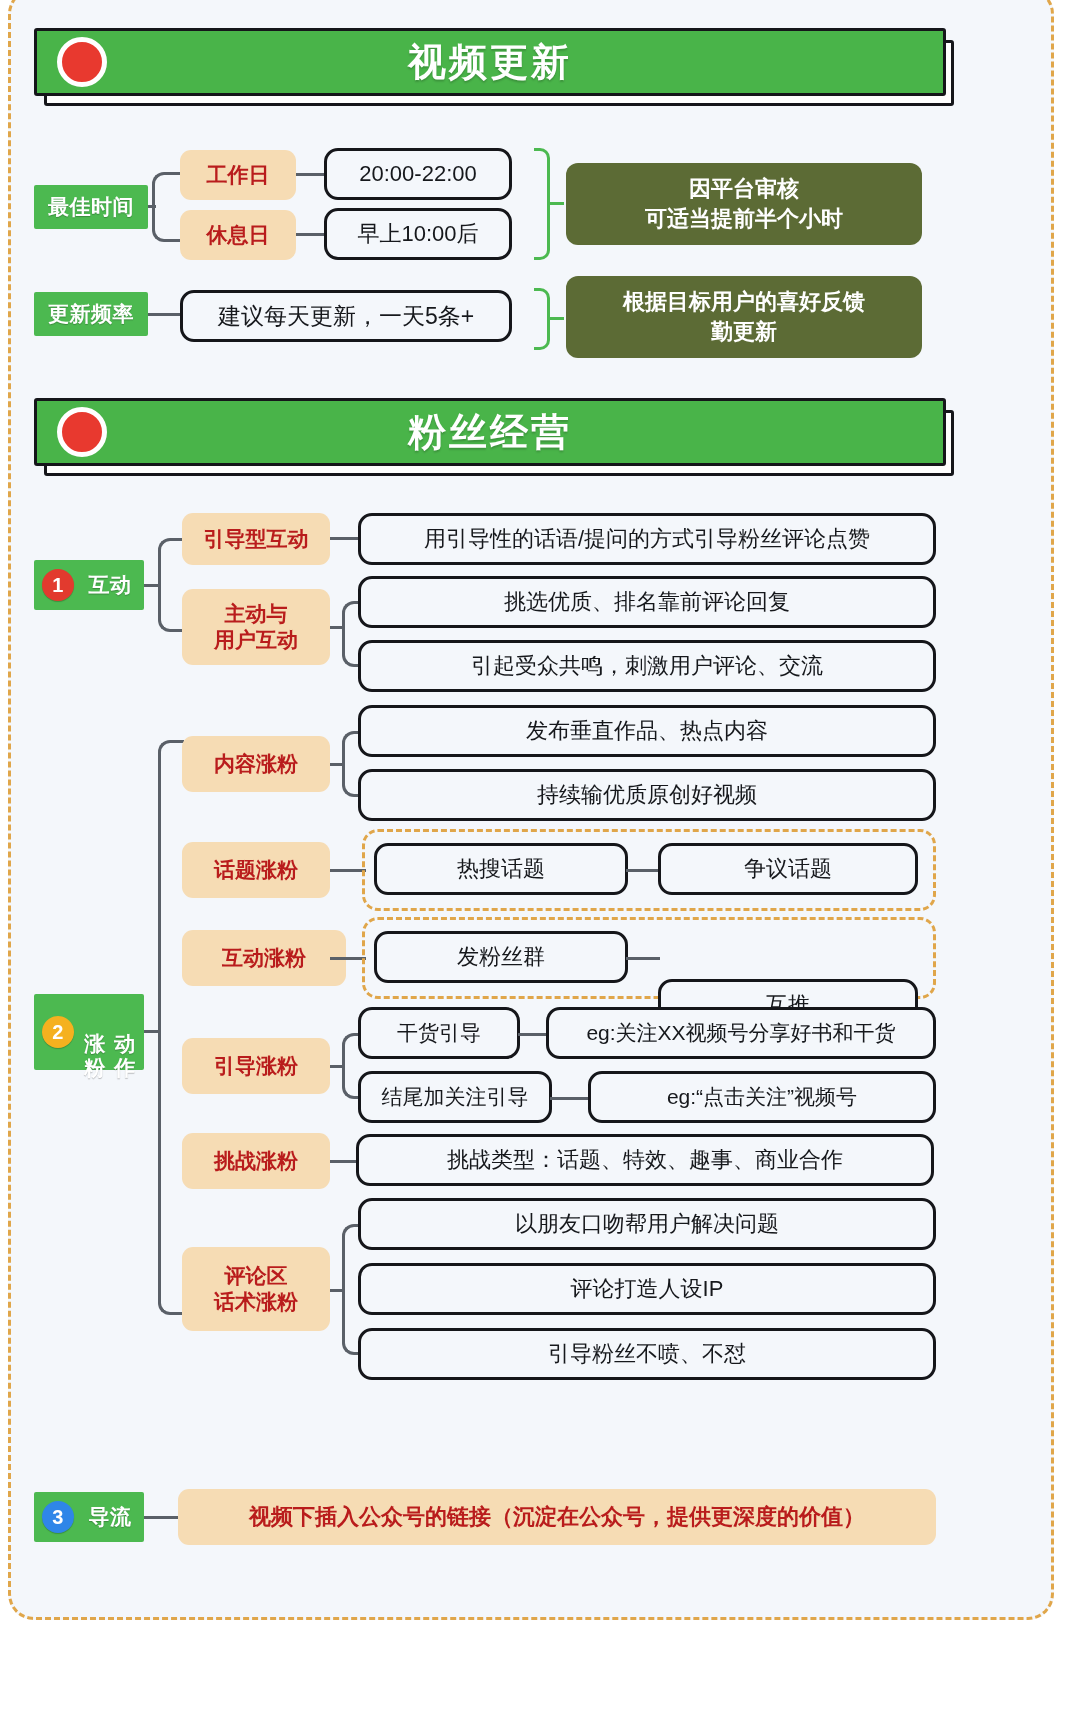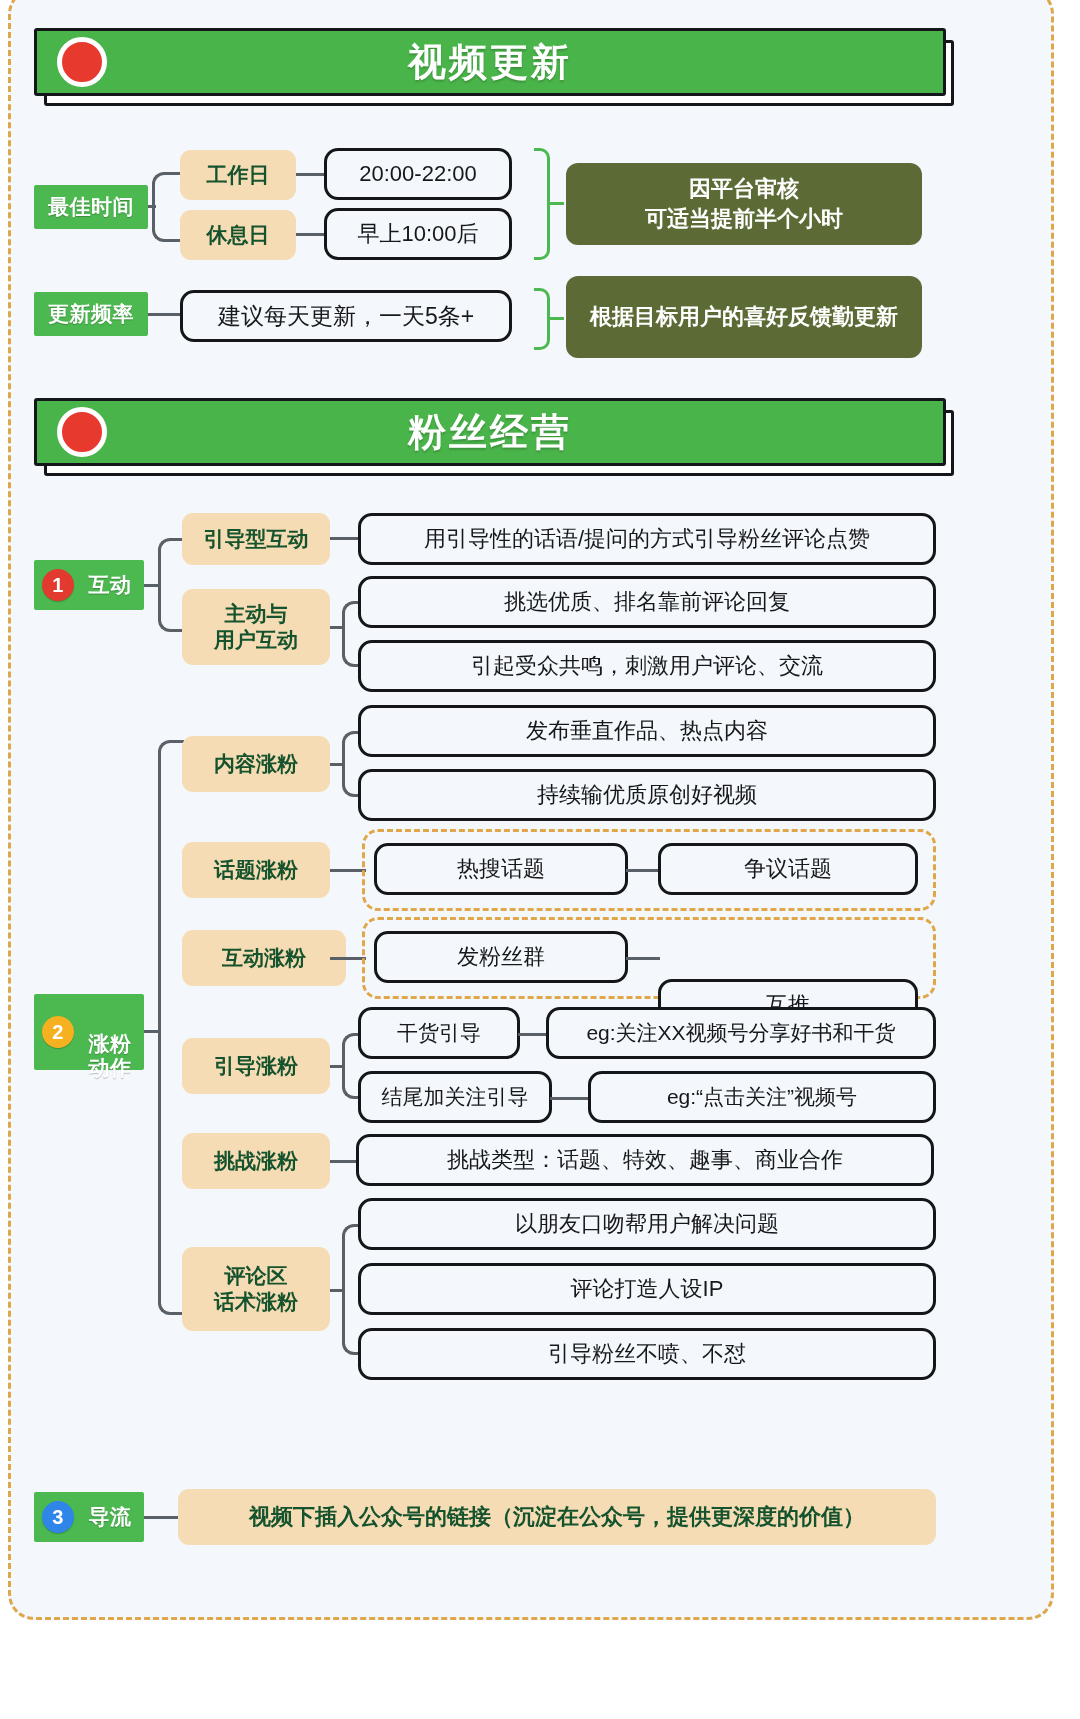--- a/index.html
+++ b/index.html
@@ -116,21 +116,21 @@
   }
   .num-badge.red   { background: #e23a2e; }
   .num-badge.amber { background: #f5b11f; }
   .num-badge.blue  { background: #2f86e8; }
   .pill-label { flex: 1 1 auto; text-align: center; padding-right: 4px; }
 
   
   .tan {
     background: #f6dcb4;
     border-radius: 11px;
-    color: #14532d;
+    color: #b91c1c;
     font-weight: bold;
     font-size: 21px;
   }
   .tan.wide-text { font-size: 22px; }
 
   
   .card {
     background: #f4f7fb;
     border: 3px solid #15161a;
     border-radius: 14px;
@@ -232,21 +232,21 @@
     <span>可适当提前半个小时</span>
   </div>
 
   <div class="node pill-green" style="left:34px; top:292px; width:114px; height:44px;">更新频率</div>
   <div class="conn h" style="left:148px; top:313px; width:32px;"></div>
   <div class="node card" style="left:180px; top:290px; width:332px; height:52px; font-size:23px;">建议每天更新，一天5条+</div>
 
   <div class="gbracket" style="left:534px; top:288px; width:16px; height:62px;"></div>
   <div class="gbracket-stub" style="left:550px; top:317px; width:14px;"></div>
 
-  <div class="node olive" style="left:566px; top:276px; width:356px; height:82px; flex-direction:row;">
+  <div class="node olive" style="left:566px; top:276px; width:356px; height:82px; flex-direction:column;">
     <span>根据目标用户的喜好反馈</span>
     <span>勤更新</span>
   </div>
 
   <div class="banner-wrap" style="left:34px; top:398px; width:912px; height:68px;">
     <div class="banner-shadow"></div>
     <div class="banner">
       <span class="banner-dot"></span>
       <span class="banner-title">粉丝经营</span>
     </div>
@@ -269,21 +269,21 @@
     <span>用户互动</span>
   </div>
   <div class="conn h" style="left:330px; top:626px; width:14px;"></div>
   <div class="elbow left-bracket" style="left:342px; top:601px; width:22px; height:66px;"></div>
 
   <div class="node card" style="left:358px; top:576px; width:578px; height:52px;">挑选优质、排名靠前评论回复</div>
   <div class="node card" style="left:358px; top:640px; width:578px; height:52px;">引起受众共鸣，刺激用户评论、交流</div>
 
   <div class="node pill-green numbered" style="left:34px; top:994px; width:110px; height:76px;">
     <span class="num-badge amber">2</span>
-    <span class="pill-label" style="display:flex;flex-direction:column;line-height:1.16;margin-top:48px;">
+    <span class="pill-label" style="display:flex;flex-direction:row;line-height:1.16;margin-top:48px;">
       <span>涨粉</span>
       <span>动作</span>
     </span>
   </div>
 
   <div class="conn h" style="left:144px; top:1030px; width:16px;"></div>
   <div class="elbow left-bracket" style="left:158px; top:740px; width:26px; height:575px;"></div>
 
   <div class="node tan" style="left:182px; top:736px; width:148px; height:56px;">内容涨粉</div>
   <div class="conn h" style="left:330px; top:763px; width:14px;"></div>

